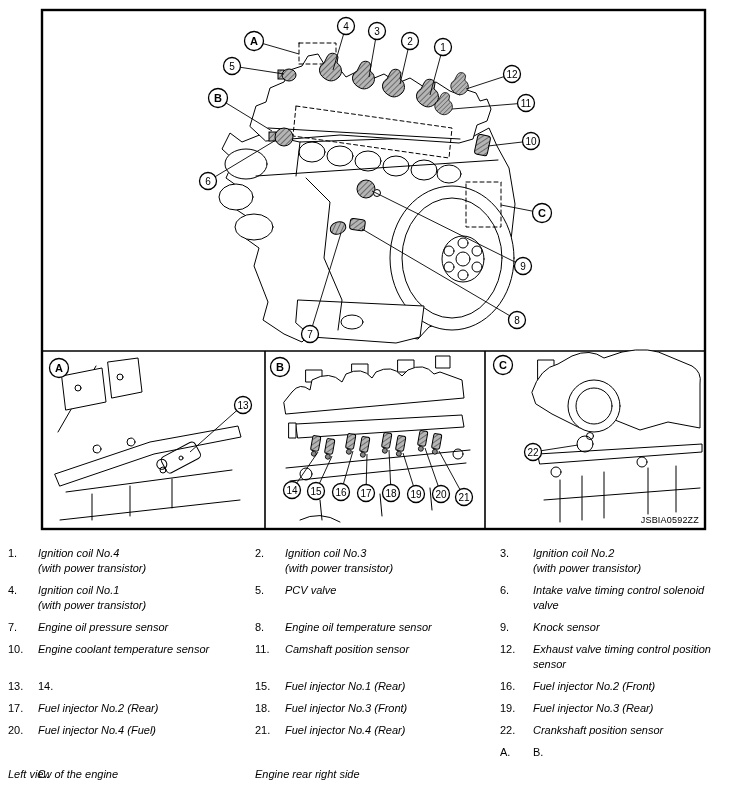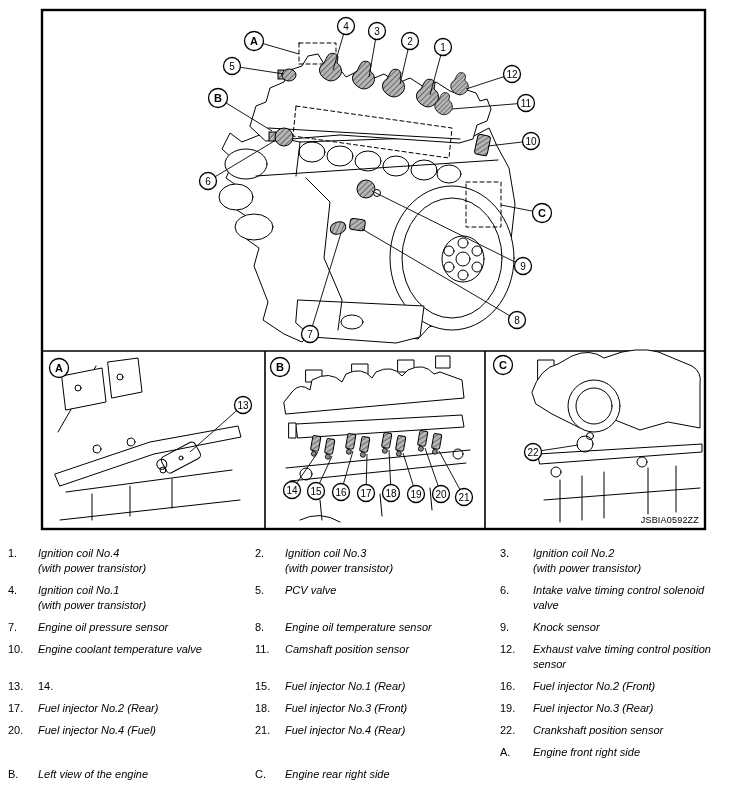--- a/index.html
+++ b/index.html
@@ -349,21 +349,21 @@
       <div class="num">6.</div>
       <div class="txt">Intake valve timing control solenoid
 valve</div>
       <div class="num">7.</div>
       <div class="txt">Engine oil pressure sensor</div>
       <div class="num">8.</div>
       <div class="txt">Engine oil temperature sensor</div>
       <div class="num">9.</div>
       <div class="txt">Knock sensor</div>
       <div class="num">10.</div>
-      <div class="txt">Engine coolant temperature valve</div>
+      <div class="txt">Engine coolant temperature sensor</div>
       <div class="num">11.</div>
       <div class="txt">Camshaft position sensor</div>
       <div class="num">12.</div>
       <div class="txt">Exhaust valve timing control position
 sensor</div>
       <div class="num">13.</div>
       <div class="num">14.</div>
       <div class="num">15.</div>
       <div class="txt">Fuel injector No.1 (Rear)</div>
       <div class="num">16.</div>
@@ -378,20 +378,19 @@
       <div class="txt">Fuel injector No.4 (Fuel)</div>
       <div class="num">21.</div>
       <div class="txt">Fuel injector No.4 (Rear)</div>
       <div class="num">22.</div>
       <div class="txt">Crankshaft position sensor</div>
       <div class="num"></div>
       <div class="txt"></div>
       <div class="num"></div>
       <div class="txt"></div>
       <div class="num">A.</div>
-      <div class="txt">Engine front right side</div>
       <div class="num">B.</div>
       <div class="txt">Left view of the engine</div>
       <div class="num">C.</div>
       <div class="txt">Engine rear right side</div>
     </div>
 
 </div>
 
 </body></html>

